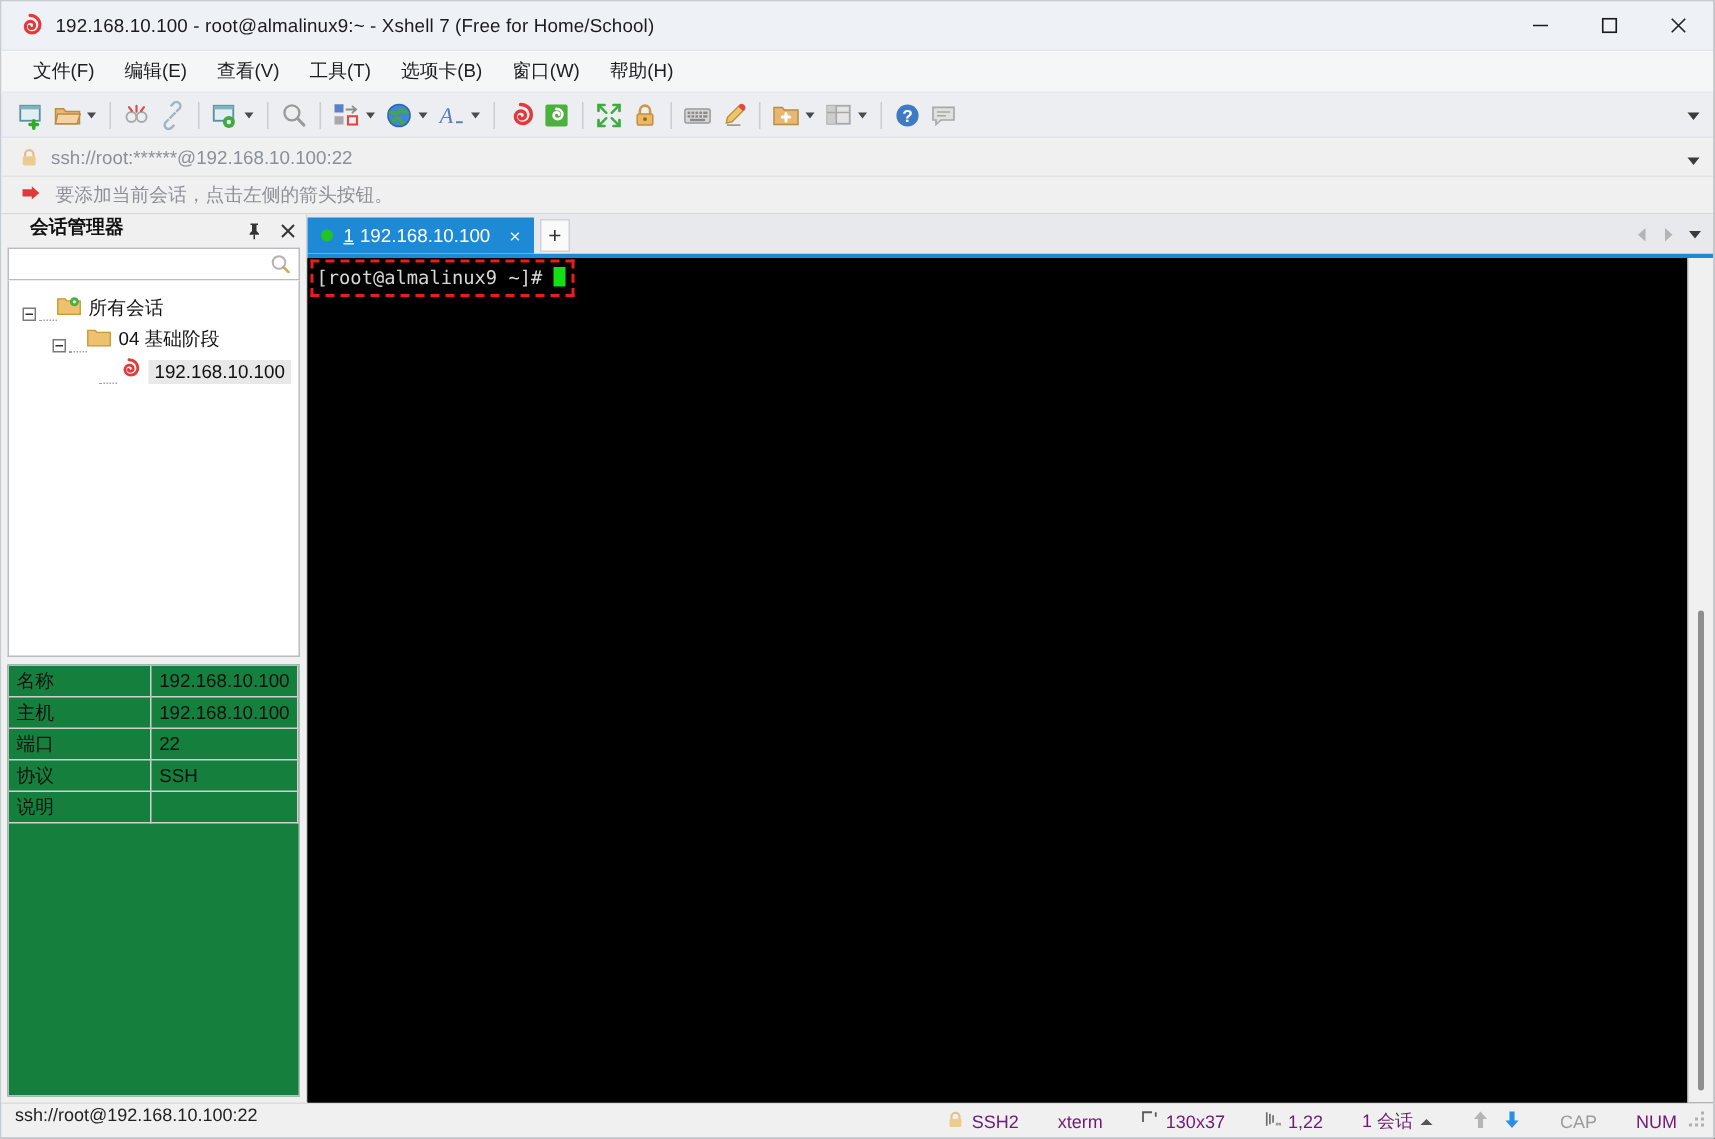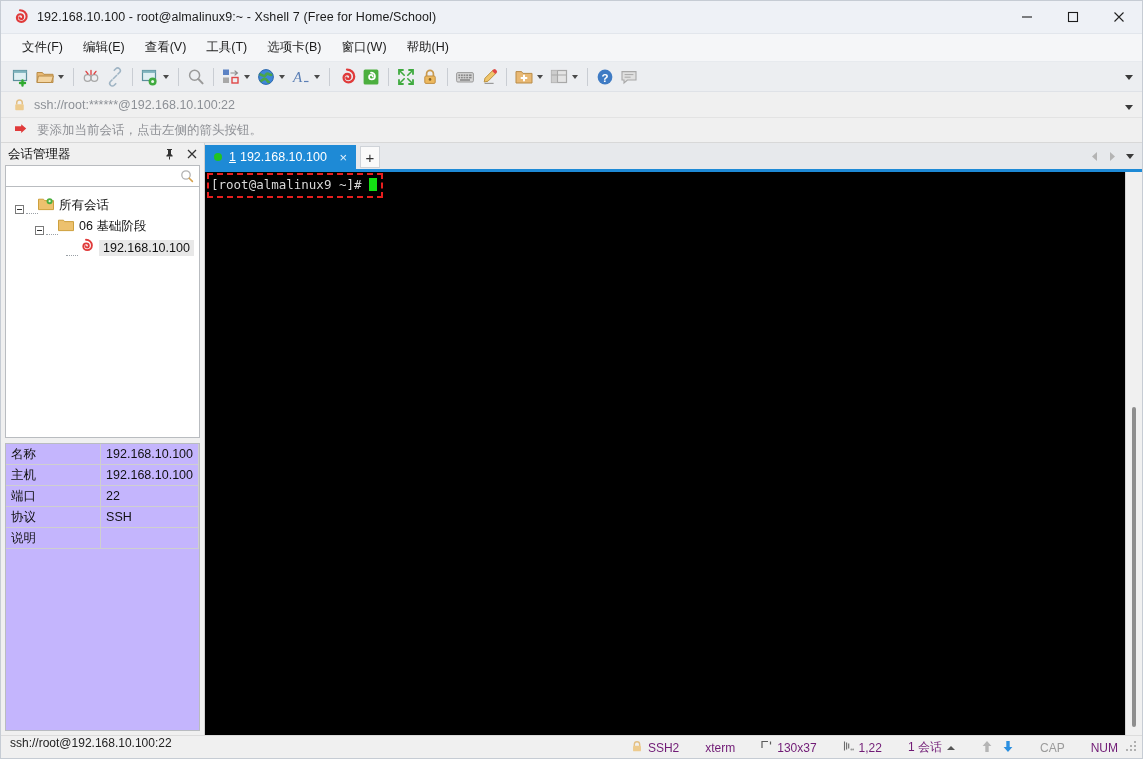--- a/index.html
+++ b/index.html
@@ -56,39 +56,39 @@
                background:#f0f0f0; border-bottom:1px solid #d8d8d8;}
   .notice-icon { margin-left:13px; margin-right:9px; display:flex; }
   .notice-text { color:#8e9095; font-size:12.5px; }
 
   
   .body { flex: 1 1 auto; display:flex; min-height:0; background:#f0f0f0; }
 
   
   .sidebar { width: 204px; flex:0 0 204px; display:flex; flex-direction:column;
              background:#f0f0f0; border-right:1px solid #d0d0d0; }
-  .sb-header { height:22px; flex:0 0 22px; display:flex; align-items:center; padding-left:7px; }
+  .sb-header { height:22px; flex:0 0 22px; display:flex; padding-left:19px;font-weight:bold; }
   .sb-title { font-size:12.5px; color:#111; }
   .sb-hdr-btns { margin-left:auto; display:flex; align-items:center; padding-right:6px; gap:9px; }
   .sb-hdr-btn { width:13px; height:14px; display:flex; align-items:center; justify-content:center; color:#333; }
   .sb-search { margin: 0 4px 0 4px; height:22px; background:#fff; border:1px solid #b9bcc0;
                display:flex; align-items:center; position:relative; }
   .sb-search input { border:0; outline:0; width:100%; height:100%; padding:0 24px 0 5px;
                      font-family:"Liberation Sans",sans-serif; font-size:12px; background:transparent;}
   .sb-search .mg { position:absolute; right:5px; top:3px; }
   .sb-tree { flex: 1 1 auto; background:#fff; border:1px solid #b9bcc0; border-top:0;
              margin: 0 4px; overflow:hidden; padding-top:6px; font-size:12.5px; position:relative;}
   .tree-row { display:flex; align-items:flex-end; height:21px; white-space:nowrap; }
   .tw { width:14px; flex:0 0 14px; display:flex; align-items:center; justify-content:center; }
   .tw-box { width:9px; height:9px; border:1px solid #7a7a7a; background:#fff; position:relative; }
   .tw-box:before { content:""; position:absolute; left:1px; top:3px; width:5px; height:1px; background:#333; }
   .tree-lbl { margin-left:5px; color:#111; }
   .tree-lbl.sel { background:#e8e8e8; padding: 1px 4px; }
   .dotline { width:12px; flex:0 0 12px; border-bottom:1px dotted #9aa0a6; height:1px; margin-top:1px;}
-  .sb-props-wrap { background:#c4b5fd; border:1px solid #b9bcc0; margin: 5px 4px 4px 4px;
+  .sb-props-wrap { background:#15803d; border:1px solid #b9bcc0; margin: 5px 4px 4px 4px;
                    flex:1 1 auto; display:flex; flex-direction:column; min-height:0; }
   .sb-props-wrap table { border-collapse: collapse; width:100%; }
   .sb-props-wrap td { border-right:1px solid #cfcfcf; border-bottom:1px solid #cfcfcf;
                       height:21px; font-size:12.5px; color:#111; padding:0 5px; }
   .sb-props-wrap td.k { width:101px; }
 
   
   .main { flex:1 1 auto; display:flex; flex-direction:column; min-width:0; background:#f0f0f0; }
   .tabstrip { height:26px; flex:0 0 26px; display:flex; align-items:flex-end;
               background:#e7e9ec; position:relative; }
@@ -425,21 +425,21 @@
         <div class="tree-row" style="padding-left:26px;">
           <span class="tw">
               <span class="tw-box"></span>
             </span>
           <span class="dotline"></span>
           <span>
             <svg width="16" height="14" viewBox="0 0 16 14">
               <path d="M0.5 2.2h5l1.1 1.4H15.5v9H0.5z" fill="#edc16e" stroke="#c8992f" stroke-width=".9"></path>
             </svg>
           </span>
-          <span class="tree-lbl">06 基础阶段</span>
+          <span class="tree-lbl">04 基础阶段</span>
         </div>
 
         <div class="tree-row" style="padding-left:46px;">
           <span class="tw"></span>
           <span class="dotline"></span>
           <span>
             <svg width="16" height="15" viewBox="0 0 16 15">
               <path d="M8 1.8c3.3 0 5.9 2.4 5.9 5.5 0 2.8-2.1 4.8-4.7 4.8-2.2 0-3.9-1.6-3.9-3.6 0-1.7 1.3-3.1 3-3.1 1.4 0 2.5 1 2.5 2.3 0 1-.8 1.8-1.8 1.8-.8 0-1.4-.5-1.4-1.2" fill="none" stroke="#e03a3a" stroke-width="1.9" stroke-linecap="round"></path>
             </svg>
           </span>

